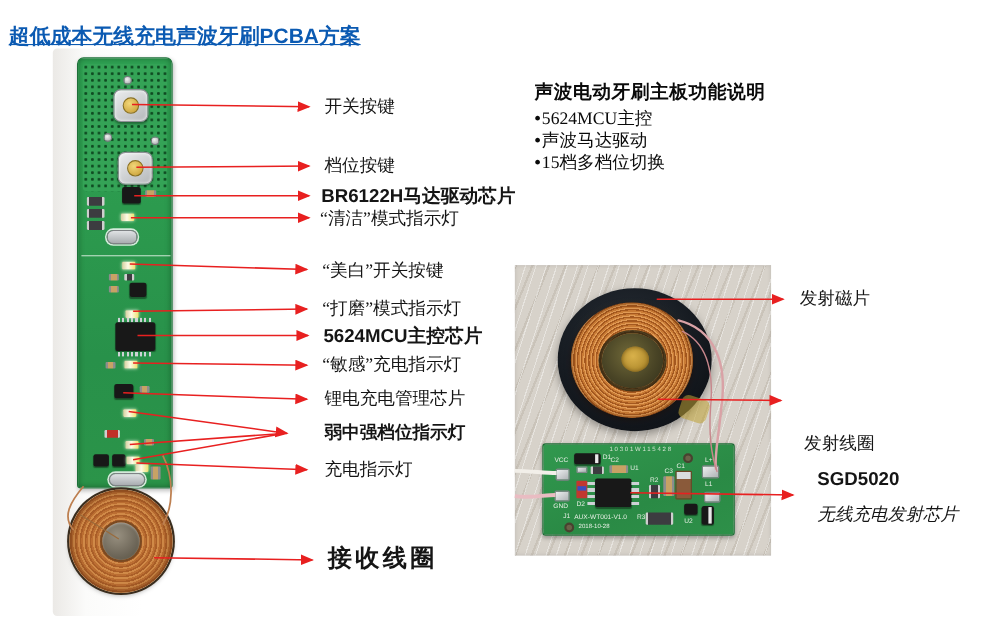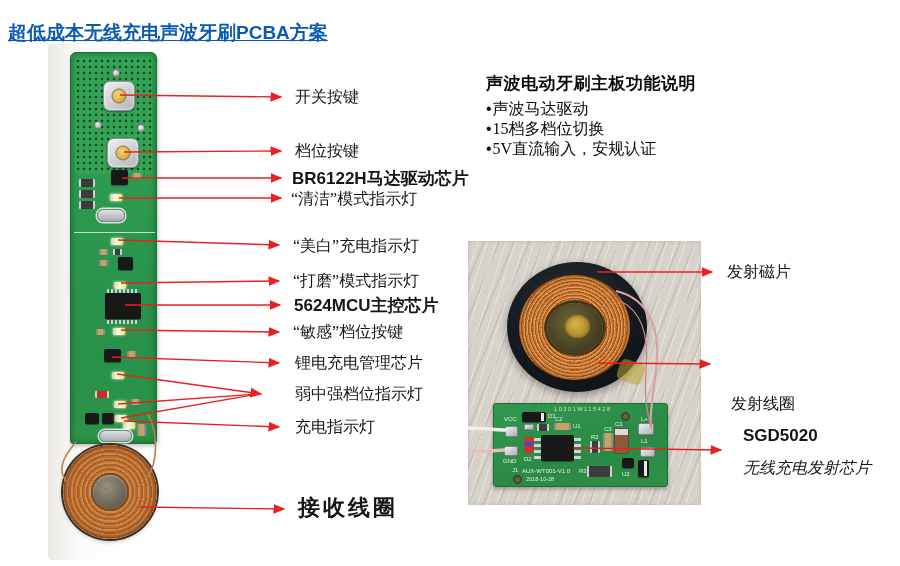--- a/index.html
+++ b/index.html
@@ -263,34 +263,34 @@
       <line x1="597" y1="272" x2="712" y2="272" marker-end="url(#ah)"></line>
       <line x1="598" y1="363" x2="710" y2="364" marker-end="url(#ah)"></line>
       <line x1="573" y1="448" x2="721" y2="450" marker-end="url(#ah)"></line>
     </g>
   </svg>
 
   <div class="callout" style="left:295px;top:97px;">开关按键</div>
   <div class="callout" style="left:295px;top:151px;">档位按键</div>
   <div class="callout b" style="left:292px;top:178px;">BR6122H马达驱动芯片</div>
   <div class="callout" style="left:291px;top:199px;">“清洁”模式指示灯</div>
-  <div class="callout" style="left:293px;top:246px;">“美白”充电指示灯</div>
+  <div class="callout" style="left:293px;top:246px;">“美白”开关按键</div>
   <div class="callout" style="left:293px;top:281px;">“打磨”模式指示灯</div>
   <div class="callout b" style="left:294px;top:305px;">5624MCU主控芯片</div>
-  <div class="callout" style="left:293px;top:332px;">“敏感”档位按键</div>
+  <div class="callout" style="left:293px;top:332px;">“敏感”充电指示灯</div>
   <div class="callout" style="left:295px;top:363px;">锂电充电管理芯片</div>
-  <div class="callout" style="left:295px;top:394px;">弱中强档位指示灯</div>
+  <div class="callout" style="left:295px;top:394px;font-weight:bold;">弱中强档位指示灯</div>
   <div class="callout" style="left:295px;top:427px;">充电指示灯</div>
   <div class="callout b xl" style="left:298px;top:508px;">接收线圈</div>
 
   <div class="features">
     <div class="f-head">声波电动牙刷主板功能说明</div>
+    <div class="f-item"><span class="bullet">•</span><span>5624MCU主控</span></div>
     <div class="f-item"><span class="bullet">•</span><span>声波马达驱动</span></div>
     <div class="f-item"><span class="bullet">•</span><span>15档多档位切换</span></div>
-    <div class="f-item"><span class="bullet">•</span><span>5V直流输入，安规认证</span></div>
   </div>
 
   <div class="callout" style="left:727px;top:272px;text-align:right;">发射磁片</div>
   <div class="callout" style="left:731px;top:364px;margin-top:40px;">发射线圈</div>
   <div class="callout b" style="left:743px;top:436px;">SGD5020</div>
   <div class="callout" style="left:743px;top:468px;font-style:italic;">无线充电发射芯片</div>
 
 </div>
 
 </body></html>

